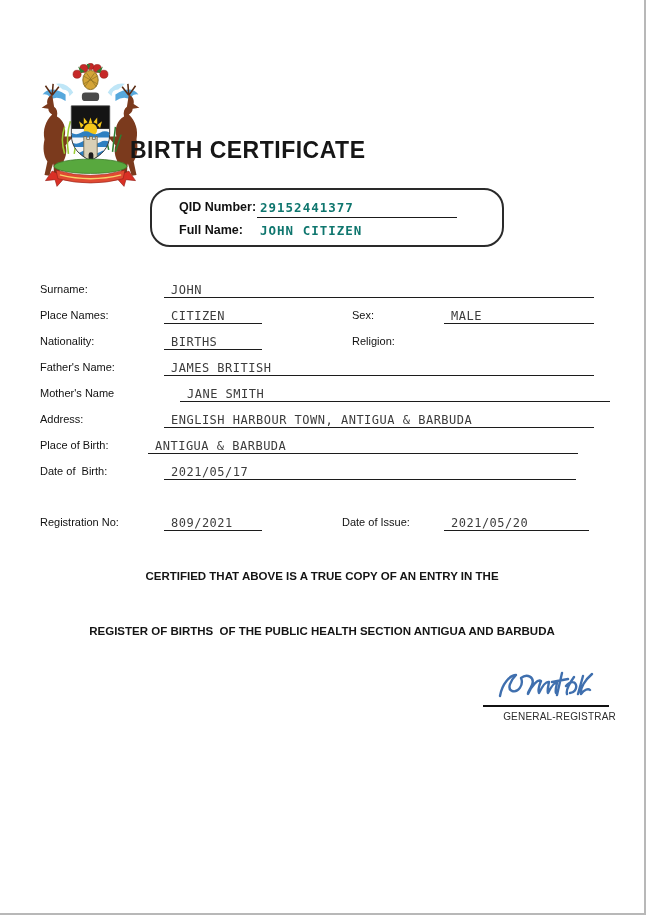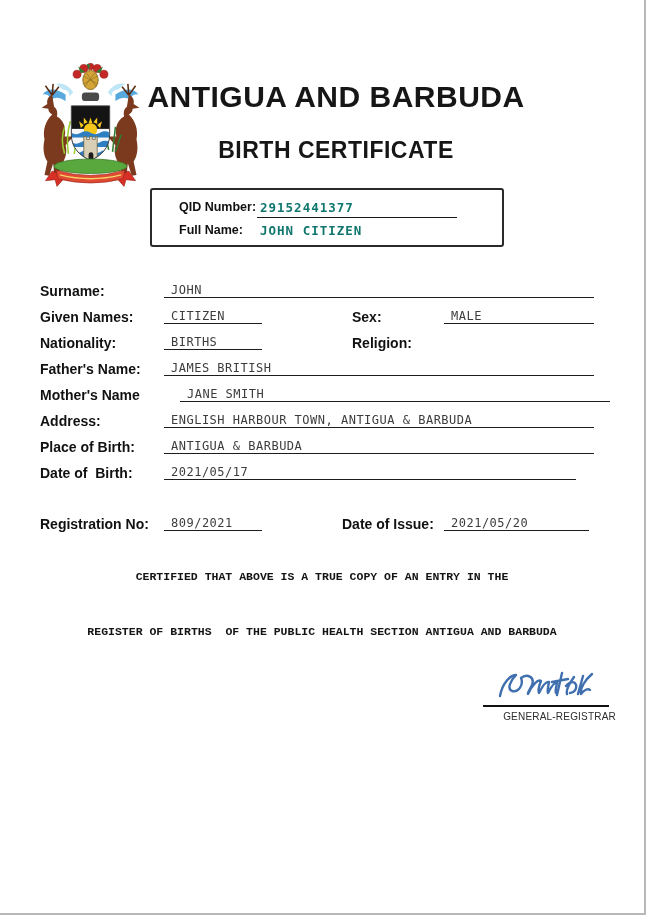--- a/index.html
+++ b/index.html
@@ -7,43 +7,43 @@
     position:relative;width:646px;height:915px;background:#fff;
     font-family:"Liberation Sans",sans-serif;box-sizing:border-box;
     border-right:2px solid #b8b8b8;border-bottom:2px solid #b8b8b8;
     overflow:hidden;
   }
   .title{
     position:absolute;left:130px;top:80px;width:412px;text-align:center;
     font-size:30px;font-weight:bold;color:#161616;letter-spacing:.5px;white-space:pre;
   }
   .subtitle{
-    position:absolute;left:130px;top:137px;width:412px;text-align:center;
+    position:absolute;left:130px;top:137px;width:412px;text-align:left;
     font-size:23px;font-weight:bold;color:#161616;letter-spacing:.5px;white-space:pre;
   }
   .emblem{position:absolute;left:33px;top:63px;}
   .qid-box{
     position:absolute;left:150px;top:188px;width:350px;height:55px;
-    border:2px solid #2a2a2a;border-radius:3px;
+    border:2px solid #2a2a2a;border-radius:20px;
   }
   .qid-label{position:absolute;font-weight:bold;font-size:12.5px;color:#111;white-space:pre;}
   .qid-val{
     position:absolute;font-family:"DejaVu Sans Mono","Liberation Mono",monospace;
     font-weight:bold;font-size:12.5px;color:#0f766e;letter-spacing:1px;white-space:pre;
   }
   .qid-underline{position:absolute;border-bottom:1.5px solid #1a1a1a;}
-  .label{position:absolute;font-weight:bold;font-size:14px;color:#111;white-space:pre;}
+  .label{position:absolute;font-weight:normal;font-size:11px;color:#111;white-space:pre;}
   .vline{position:absolute;height:17px;border-bottom:1.5px solid #1c1c1c;margin-left:24px;}
   .vtext{
     font-family:"DejaVu Sans Mono","Liberation Mono",monospace;font-size:12px;
     color:#3c3c3c;padding-left:7px;letter-spacing:.5px;white-space:pre;display:inline-block;
   }
   .cert{
     position:absolute;left:4px;width:636px;text-align:center;
-    font-weight:bold;font-size:11.5px;color:#141414;white-space:pre-wrap;font-family:Liberation Mono, monospace;
+    font-weight:bold;font-size:11.5px;color:#141414;white-space:pre-wrap;
   }
   .sig-svg{position:absolute;left:472px;top:664px;}
   .sig-line{position:absolute;left:483px;top:705px;width:126px;border-top:2px solid #111;}
   .sig-title{
     position:absolute;left:476px;top:711px;width:140px;text-align:right;
     font-size:10px;color:#2d2d2d;letter-spacing:.2px;white-space:pre;
   }
 </style>
 </head>
 <body>
@@ -103,54 +103,53 @@
     <path d="M40 44 h40 v30 c0 14 -9 22 -20 27 c-11 -5 -20 -13 -20 -27 z" fill="none" stroke="#333" stroke-width="1"></path>
 
     <ellipse cx="60" cy="107" rx="38" ry="7.5" fill="#58a83e" stroke="#3c7a2a" stroke-width="0.8"></ellipse>
 
     <path d="M20 112 l-7 10 l10 -1 l2 7 l9 -10 z" fill="#d93025" stroke="#8e1b14" stroke-width="0.6"></path>
     <path d="M100 112 l7 10 l-10 -1 l-2 7 l-9 -10 z" fill="#d93025" stroke="#8e1b14" stroke-width="0.6"></path>
     <path d="M24 111 q36 11 72 0 l-2 9 q-34 9 -68 0 z" fill="#e04a32" stroke="#8e1b14" stroke-width="0.6"></path>
     <path d="M28 116 q32 8 64 0" stroke="#f7d36b" stroke-width="1.4" fill="none"></path>
   </svg>
 
-  <div class="title">ANTIGUA AND BARBUDA</div>
   <div class="subtitle">BIRTH CERTIFICATE</div>
 
   <div class="qid-box">
     <div class="qid-label" style="left:27px;top:10px">QID Number:</div>
     <div class="qid-val" style="left:108px;top:10px">29152441377</div>
     <div class="qid-underline" style="left:105px;top:9px;width:200px;height:18px"></div>
     <div class="qid-label" style="left:27px;top:33px">Full Name:</div>
     <div class="qid-val" style="left:108px;top:33px">JOHN CITIZEN</div>
   </div>
 
   <div class="label" style="left:40px;top:283px">Surname:</div>
   <div class="vline" style="left:140px;top:280px;width:430px"><span class="vtext">JOHN</span></div>
 
-  <div class="label" style="left:40px;top:309px">Given Names:</div>
+  <div class="label" style="left:40px;top:309px">Place Names:</div>
   <div class="vline" style="left:140px;top:306px;width:98px"><span class="vtext">CITIZEN</span></div>
   <div class="label" style="left:352px;top:309px">Sex:</div>
   <div class="vline" style="left:420px;top:306px;width:150px"><span class="vtext">MALE</span></div>
 
   <div class="label" style="left:40px;top:335px">Nationality:</div>
   <div class="vline" style="left:140px;top:332px;width:98px"><span class="vtext">BIRTHS</span></div>
   <div class="label" style="left:352px;top:335px">Religion:</div>
 
   <div class="label" style="left:40px;top:361px">Father's Name:</div>
   <div class="vline" style="left:140px;top:358px;width:430px"><span class="vtext">JAMES BRITISH</span></div>
 
   <div class="label" style="left:40px;top:387px">Mother's Name</div>
   <div class="vline" style="left:156px;top:384px;width:430px"><span class="vtext">JANE SMITH</span></div>
 
   <div class="label" style="left:40px;top:413px">Address:</div>
   <div class="vline" style="left:140px;top:410px;width:430px"><span class="vtext">ENGLISH HARBOUR TOWN, ANTIGUA &amp; BARBUDA</span></div>
 
   <div class="label" style="left:40px;top:439px">Place of Birth:</div>
-  <div class="vline" style="left:140px;top:436px;width:430px"><span class="vtext">ANTIGUA &amp; BARBUDA</span></div>
+  <div class="vline" style="left:124px;top:436px;width:430px"><span class="vtext">ANTIGUA &amp; BARBUDA</span></div>
 
   <div class="label" style="left:40px;top:465px">Date of  Birth:</div>
   <div class="vline" style="left:140px;top:462px;width:412px"><span class="vtext">2021/05/17</span></div>
 
   <div class="label" style="left:40px;top:516px">Registration No:</div>
   <div class="vline" style="left:140px;top:513px;width:98px"><span class="vtext">809/2021</span></div>
   <div class="label" style="left:342px;top:516px">Date of Issue:</div>
   <div class="vline" style="left:420px;top:513px;width:145px"><span class="vtext">2021/05/20</span></div>
 
   <div class="cert" style="top:570px">CERTIFIED THAT ABOVE IS A TRUE COPY OF AN ENTRY IN THE</div>

